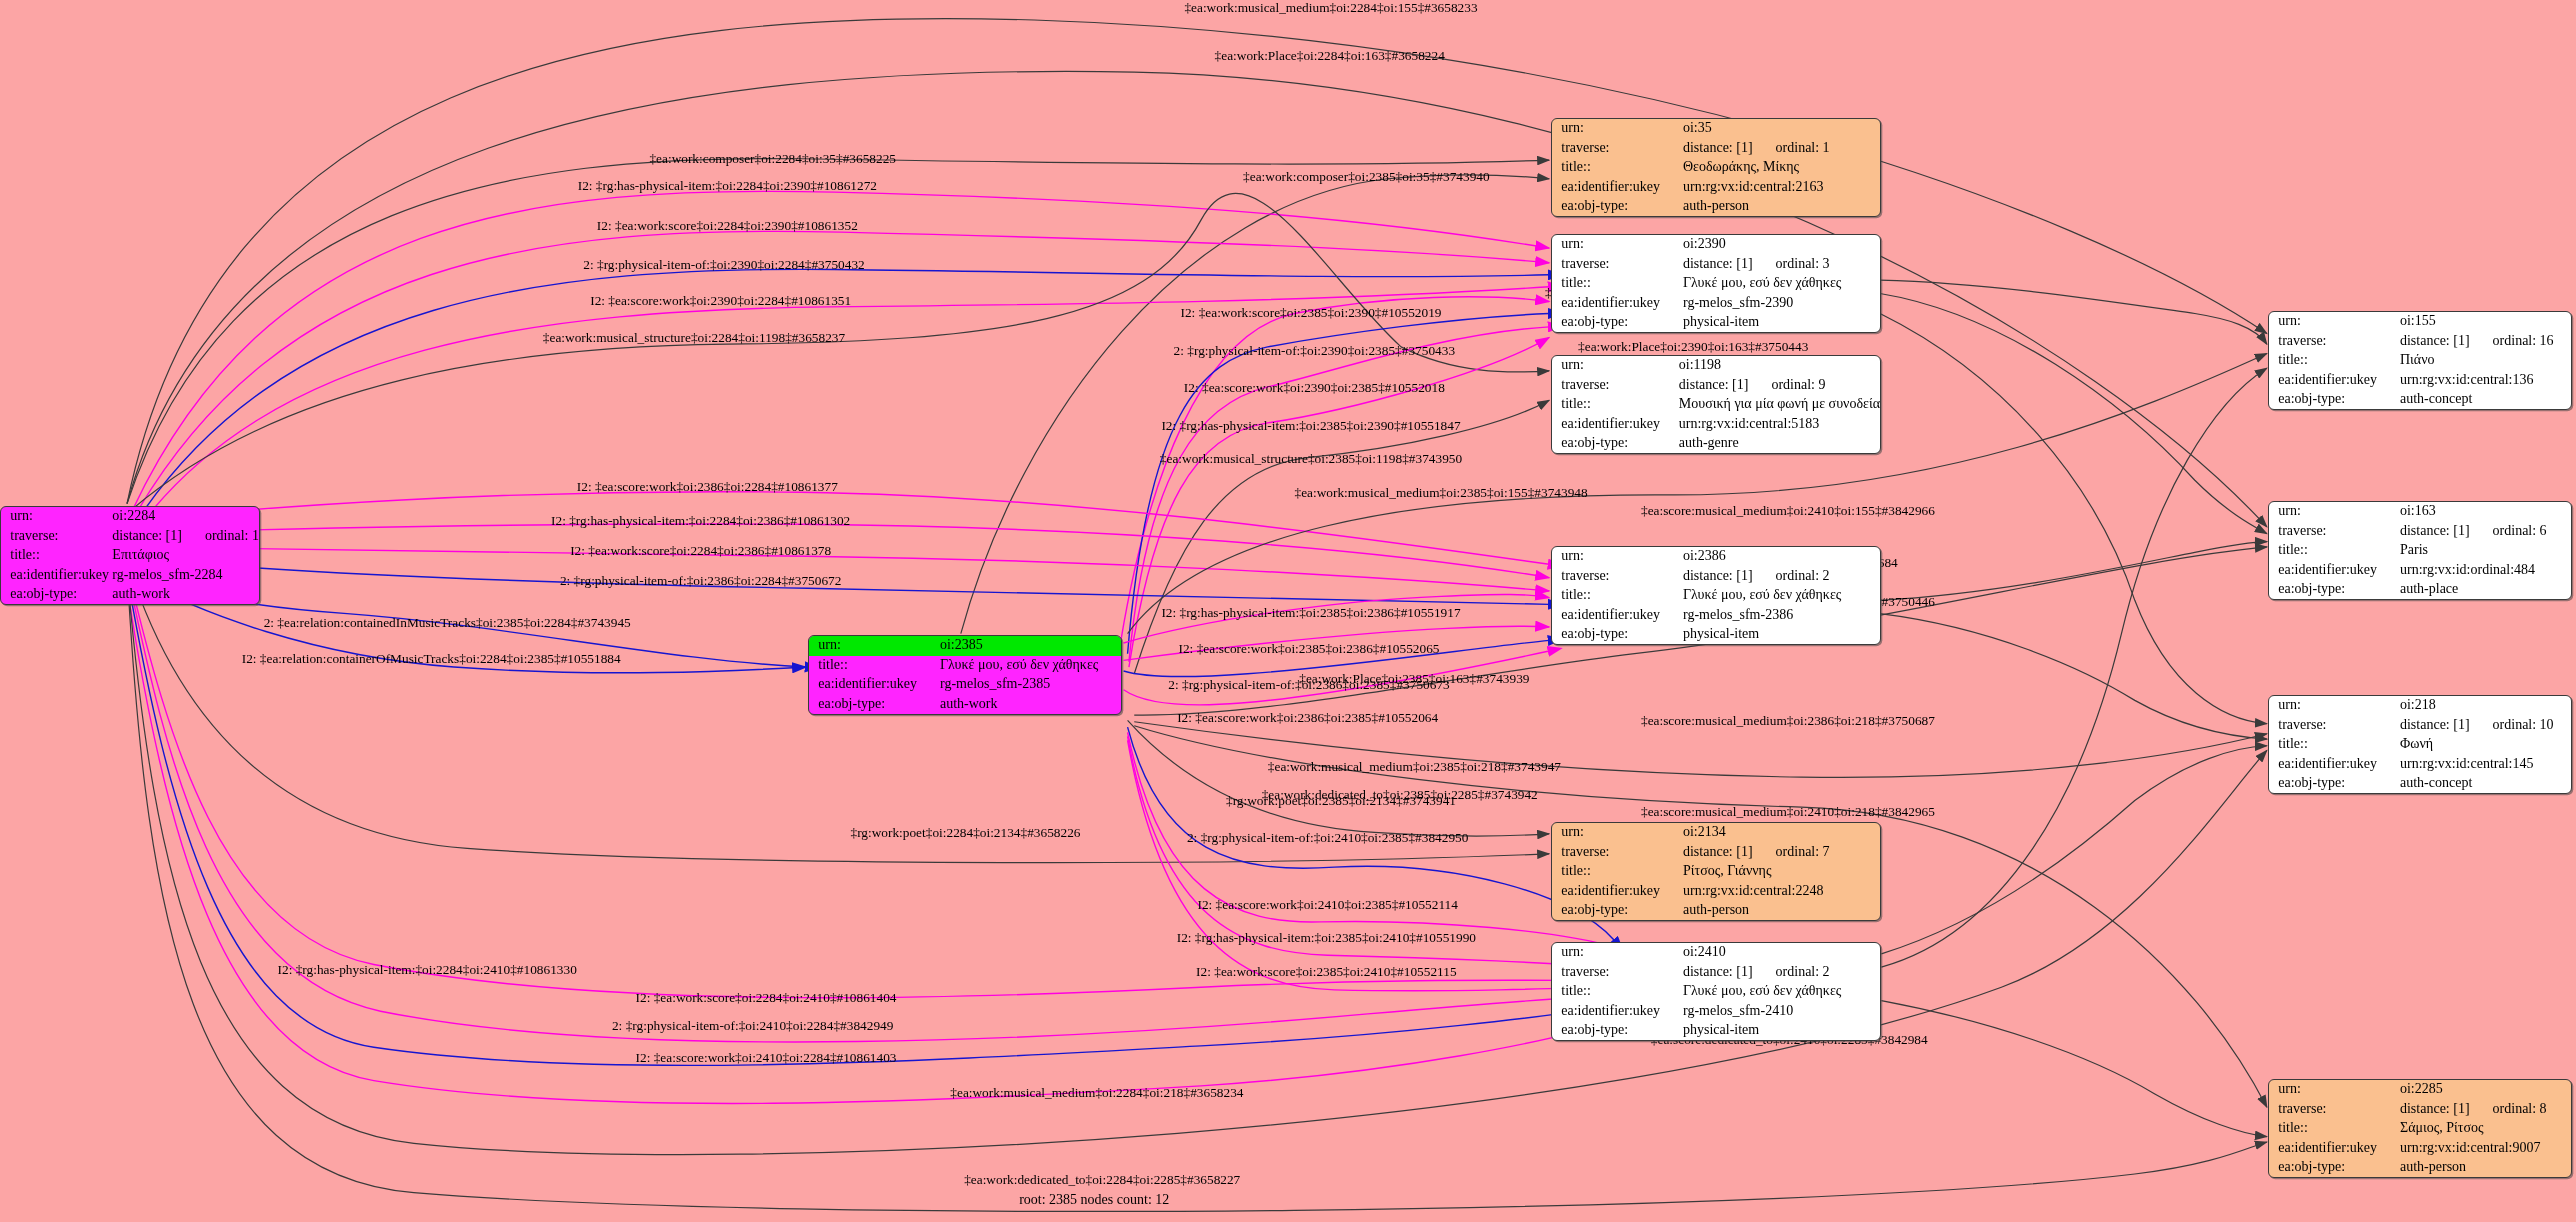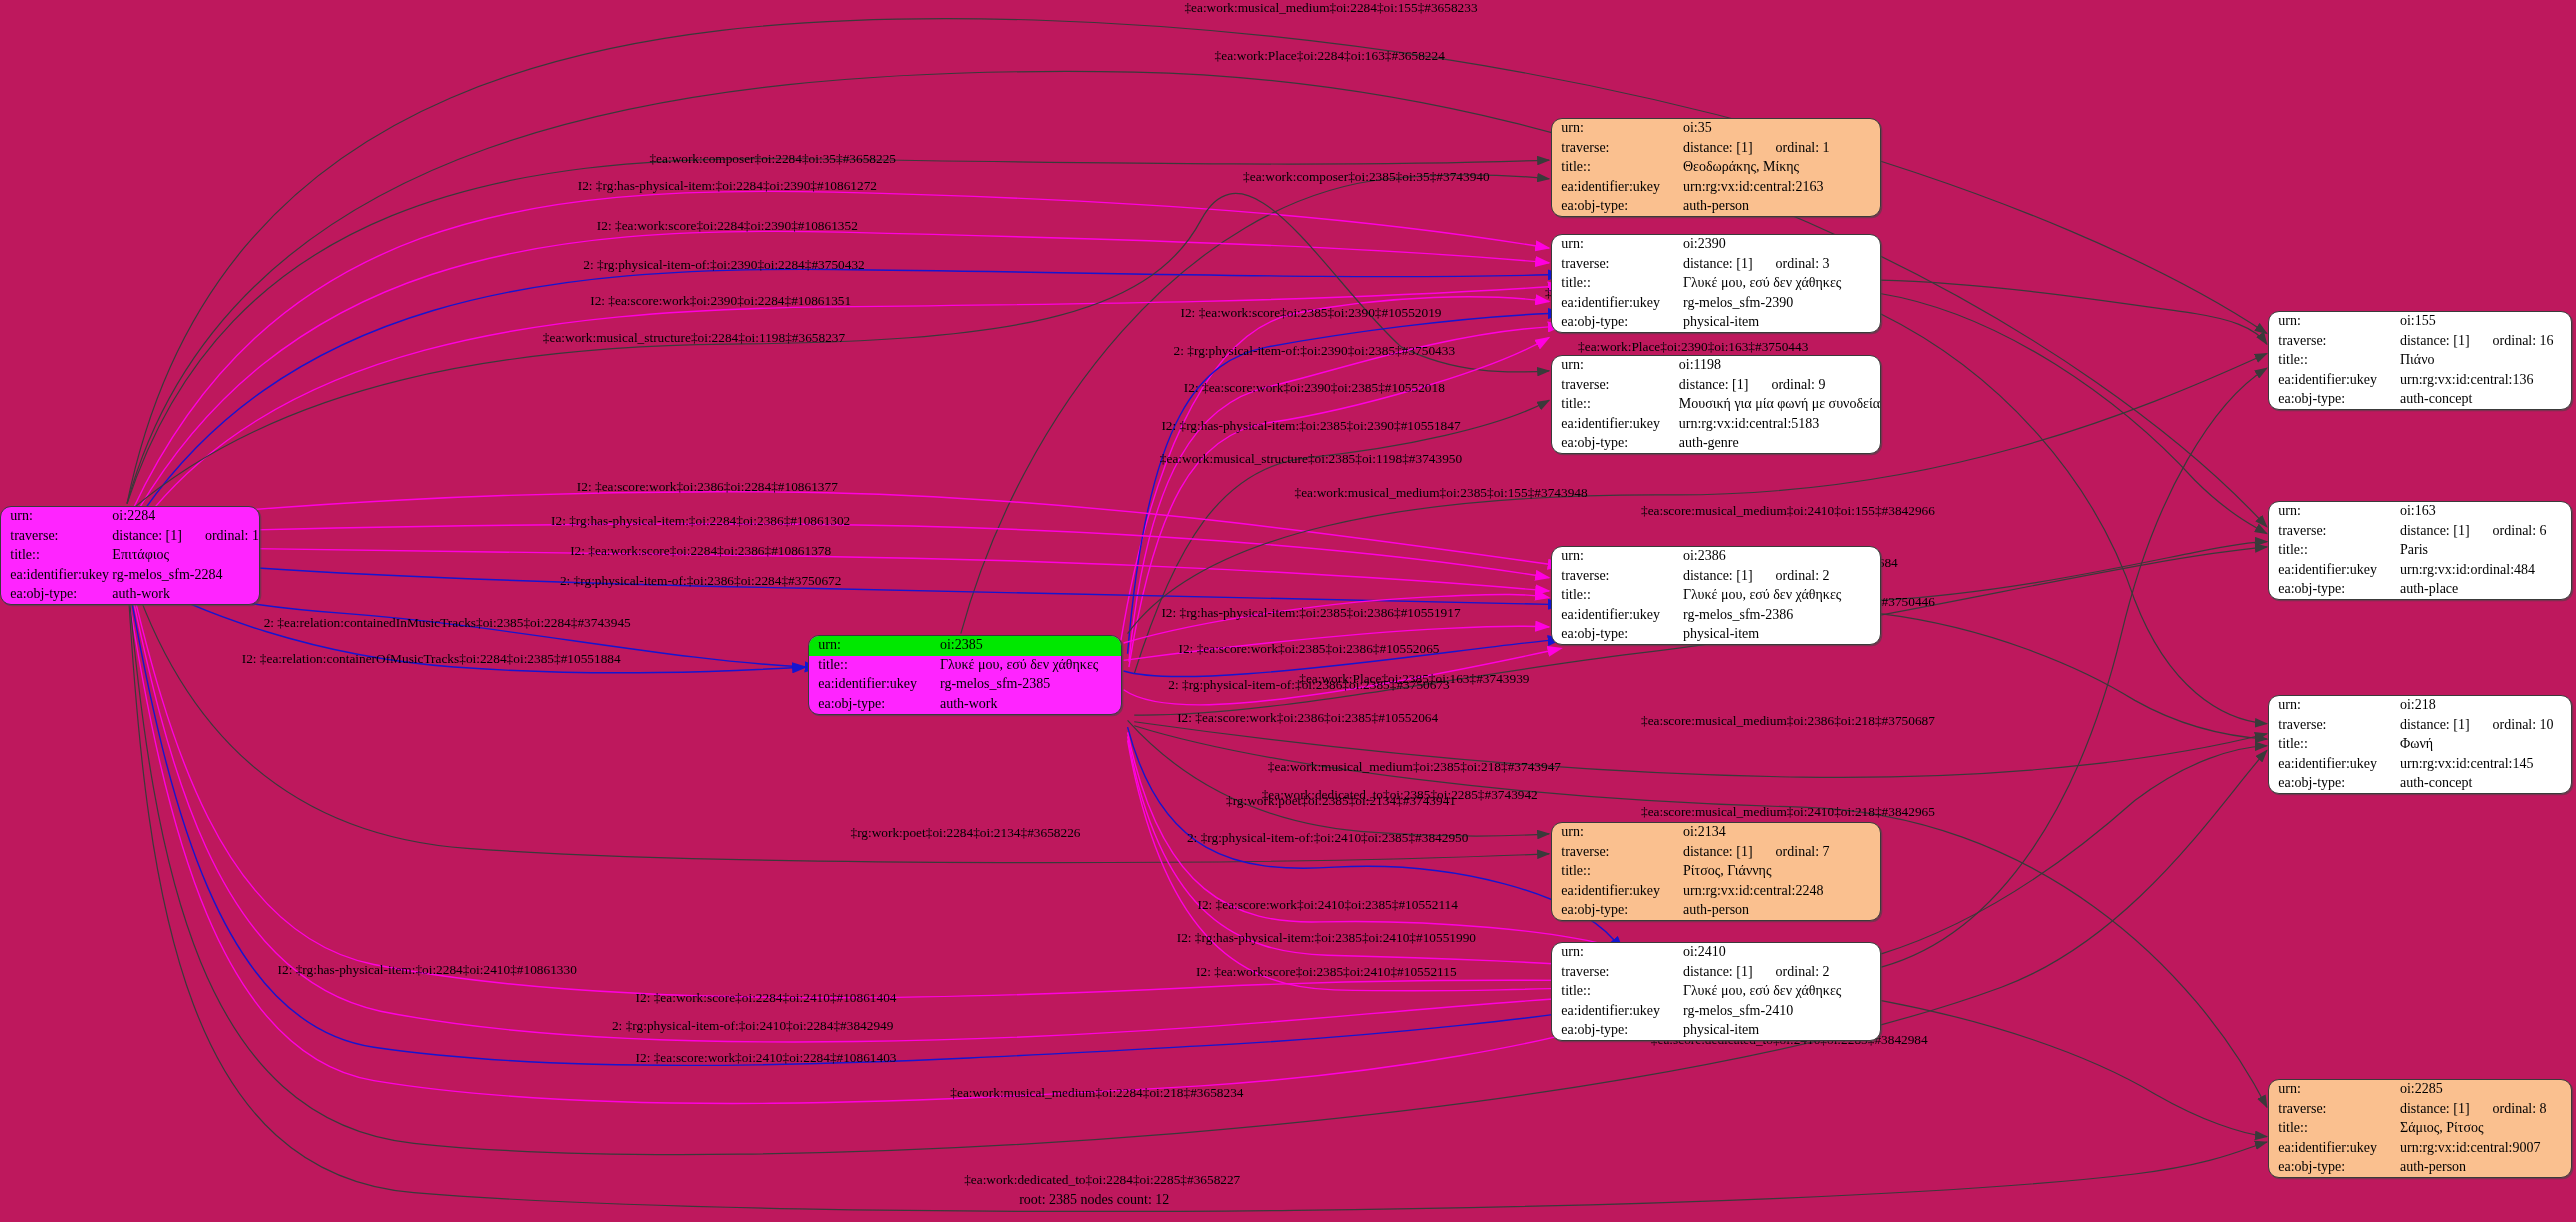--- a/index.html
+++ b/index.html
@@ -1,22 +1,22 @@
 <!DOCTYPE html>
 <html style="font-size:10.7px"><head>
 <meta charset="utf-8">
 <style>
   html,body{margin:0;padding:0;background:#ffffff;}
   body{font-family:"Liberation Serif","DejaVu Serif",serif;}
-  #canvas{position:relative;width:2576px;height:1222px;background:#be185d;overflow:hidden;}
+  #canvas{position:relative;width:2576px;height:1222px;background:#fca5a5;overflow:hidden;}
   svg.edges{position:absolute;left:0;top:0;width:2576px;height:1222px;}
   .edge-path{fill:none;}
   .edge-label{font-family:"Liberation Serif","DejaVu Serif",serif;font-size:20px;fill:#000;text-anchor:middle;dominant-baseline:middle;}
   .footer-label{font-family:"Liberation Serif","DejaVu Serif",serif;font-size:21px;fill:#000;text-anchor:middle;}
-  .node{position:absolute;border:1.7px solid #3a3a3a;border-radius:11px;box-sizing:border-box;
+  .node{position:absolute;border:1.7px solid #3a3a3a;border-radius:6px;box-sizing:border-box;
         box-shadow:1.3px 1.3px 0 rgba(70,70,70,.55);overflow:hidden;}
   .node table{border-collapse:collapse;width:100%;height:100%;}
   .node td{font-size:14px;line-height:1.05;padding:0.7px 0 0.7px 0;white-space:nowrap;color:#000;}
   .node td.k{width:119px;padding-left:9.3px;}
   .node td.v{padding-left:2.7px;margin-top:43px;}
   .node td.v span.sub{display:inline-block;}
   .node td.v span.ord{display:inline-block;margin-left:23px;}
   .hl-green{background:#00e800;}
 </style>
 </head>

